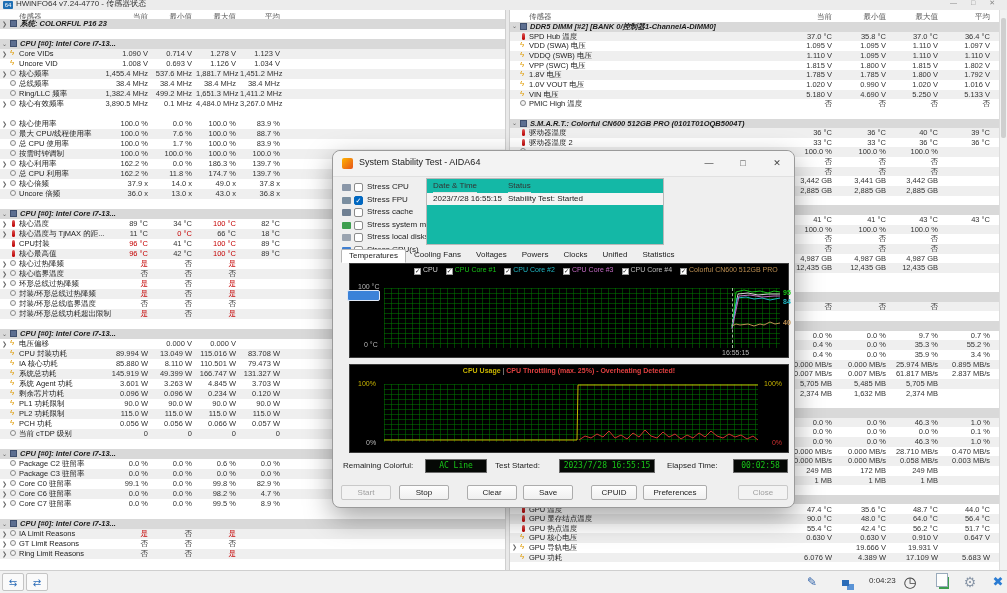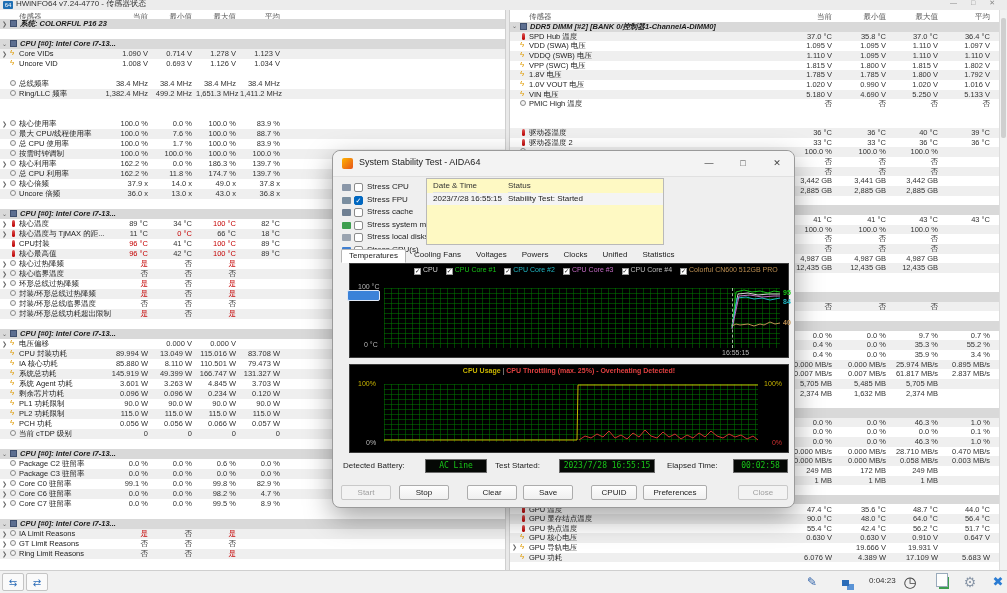--- a/index.html
+++ b/index.html
@@ -43,21 +43,21 @@
   .dlg-title{position:absolute;left:26px;top:6px;font-size:9px;color:#1a1a1a;}
   .dlg-ctrl{position:absolute;top:0;width:34px;height:25px;text-align:center;line-height:25px;font-size:9px;color:#444;}
   #dlg-min{right:68px;} #dlg-max{right:34px;} #dlg-close{right:0;border-radius:0 8px 0 0;}
   .stress{position:absolute;left:9px;top:31px;width:84px;}
   .stress-row{position:relative;height:12.6px;font-size:8px;color:#222;white-space:nowrap;overflow:hidden;}
   .stress-ico{position:absolute;left:0;top:2px;width:9px;height:7px;border-radius:1px;}
   .stress-box{position:absolute;left:12px;top:1px;width:9px;height:9px;border:1px solid #8b8b8b;
       background:#fff;box-sizing:border-box;border-radius:2px;}
   .stress-box.on{background:#0067c0;border-color:#0067c0;color:#fff;font-size:7px;line-height:7px;text-align:center;}
   .stress-lbl{position:absolute;left:25px;top:0;}
-  .logbox{position:absolute;left:93px;top:27px;width:236px;height:65px;background:#fef9c3;border:1px solid #b9b9b9;
+  .logbox{position:absolute;left:93px;top:27px;width:236px;height:65px;background:#14b8a6;border:1px solid #b9b9b9;
       font-size:8px;color:#222;}
   .logbox .lh{position:absolute;top:0;height:13px;line-height:13px;border-bottom:1px solid #e3e3e3;color:#333;}
   .logbox .lc1{left:6px;} .logbox .lc2{left:81px;}
   .logbox .lr{position:absolute;top:14px;left:0;right:0;height:12px;line-height:12px;background:#f4f4f4;}
   .logbox .lr span{position:absolute;}
   .tabs{position:absolute;left:8px;top:98px;height:14px;font-size:8px;color:#222;display:flex;}
   .tab{padding:1px 7px 2px 7px;margin-right:1px;}
   .tab.active{background:#fff;border:1px solid #b5b5b5;border-bottom:1px solid #fff;border-radius:2px 2px 0 0;}
   .chart{position:absolute;left:16px;width:440px;background:#000;border:1px solid #3a3a3a;box-sizing:border-box;}
   #temp-chart{top:112px;height:95px;}
@@ -128,35 +128,53 @@
       <span class="cell" style="left:240px;width:40px">1.123 V</span>
     </div>
     <div class="srow" style="top: 49px; height: 10px; line-height: 10px;">
       <span class="ic b" style="left:10px">ϟ</span>
       <span class="lbl" style="left:19px;width:130px">Uncore VID</span>
       <span class="cell" style="left:100px;width:48px">1.008 V</span>
       <span class="cell" style="left:152px;width:40px">0.693 V</span>
       <span class="cell" style="left:196px;width:40px">1.126 V</span>
       <span class="cell" style="left:240px;width:40px">1.034 V</span>
     </div>
+    <div class="srow alt" style="top: 59px; height: 10px; line-height: 10px;">
+      <span class="arr">❯</span>
+      <span class="ic d" style="left:10px"></span>
+      <span class="lbl" style="left:19px;width:130px">核心频率</span>
+      <span class="cell" style="left:100px;width:48px">1,455.4 MHz</span>
+      <span class="cell" style="left:152px;width:40px">537.6 MHz</span>
+      <span class="cell" style="left:196px;width:40px">1,881.7 MHz</span>
+      <span class="cell" style="left:240px;width:40px">1,451.2 MHz</span>
+    </div>
     <div class="srow" style="top: 69px; height: 10px; line-height: 10px;">
       <span class="ic d" style="left:10px"></span>
       <span class="lbl" style="left:19px;width:130px">总线频率</span>
       <span class="cell" style="left:100px;width:48px">38.4 MHz</span>
       <span class="cell" style="left:152px;width:40px">38.4 MHz</span>
       <span class="cell" style="left:196px;width:40px">38.4 MHz</span>
       <span class="cell" style="left:240px;width:40px">38.4 MHz</span>
     </div>
     <div class="srow alt" style="top: 79px; height: 10px; line-height: 10px;">
       <span class="ic d" style="left:10px"></span>
       <span class="lbl" style="left:19px;width:130px">Ring/LLC 频率</span>
       <span class="cell" style="left:100px;width:48px">1,382.4 MHz</span>
       <span class="cell" style="left:152px;width:40px">499.2 MHz</span>
       <span class="cell" style="left:196px;width:40px">1,651.3 MHz</span>
       <span class="cell" style="left:240px;width:40px">1,411.2 MHz</span>
+    </div>
+    <div class="srow" style="top: 89px; height: 10px; line-height: 10px;">
+      <span class="arr">❯</span>
+      <span class="ic d" style="left:10px"></span>
+      <span class="lbl" style="left:19px;width:130px">核心有效频率</span>
+      <span class="cell" style="left:100px;width:48px">3,890.5 MHz</span>
+      <span class="cell" style="left:152px;width:40px">0.1 MHz</span>
+      <span class="cell" style="left:196px;width:40px">4,484.0 MHz</span>
+      <span class="cell" style="left:240px;width:40px">3,267.0 MHz</span>
     </div>
     <div class="srow" style="top: 109px; height: 10px; line-height: 10px;">
       <span class="arr">❯</span>
       <span class="ic d" style="left:10px"></span>
       <span class="lbl" style="left:19px;width:130px">核心使用率</span>
       <span class="cell" style="left:100px;width:48px">100.0 %</span>
       <span class="cell" style="left:152px;width:40px">0.0 %</span>
       <span class="cell" style="left:196px;width:40px">100.0 %</span>
       <span class="cell" style="left:240px;width:40px">83.9 %</span>
     </div>
@@ -552,20 +570,25 @@
     </div>
     <div class="srow" style="top: 89.2px; height: 9.65px; line-height: 9.65px;">
       <span class="ic d" style="left:10px"></span>
       <span class="lbl" style="left:19px;width:220px">PMIC High 温度</span>
       <span class="cell" style="left:250px;width:72px">否</span>
       <span class="cell" style="left:330px;width:46px">否</span>
       <span class="cell" style="left:382px;width:46px">否</span>
       <span class="cell" style="left:434px;width:46px">否</span>
     </div>
     <div class="srow" style="top: 98.85px; height: 9.65px; line-height: 9.65px;"></div>
+    <div class="srow sect" style="top: 108.5px; height: 9.65px; line-height: 9.65px;">
+      <span class="arr">⌄</span>
+      <span class="ic chip" style="left:10px"></span>
+      <span class="lbl" style="left:20px">S.M.A.R.T.: Colorful CN600 512GB PRO (0101T01OQB5004T)</span>
+    </div>
     <div class="srow alt" style="top: 118.15px; height: 9.65px; line-height: 9.65px;">
       <span class="ic t" style="left:12px"></span>
       <span class="lbl" style="left:19px;width:220px">驱动器温度</span>
       <span class="cell" style="left:250px;width:72px">36 °C</span>
       <span class="cell" style="left:330px;width:46px">36 °C</span>
       <span class="cell" style="left:382px;width:46px">40 °C</span>
       <span class="cell" style="left:434px;width:46px">39 °C</span>
     </div>
     <div class="srow" style="top: 127.8px; height: 9.65px; line-height: 9.65px;">
       <span class="ic t" style="left:12px"></span>
@@ -971,21 +994,21 @@
     <span class="axislbl" style="right:6px;top:74px;color:#d03030;">0%</span>
     <div class="plot" style="left:34px;top:19px;width:374px;height:58px;">
       <svg id="usage-svg" width="374" height="58" viewBox="0 0 374 58" style="position:absolute;left:0;top:0;">
           <polyline points="0,56 193,56 194,1 374,1" fill="none" stroke="#c8b400" stroke-width="1"></polyline>
           <polyline points="195,56 201,52 207,54 213,50 219,53 225,47 231,54 237,51 243,55 249,49 255,53 261,46 267,52 273,54 279,48 285,53 291,50 297,55 303,51 309,54 315,49 321,53 327,47 333,52 339,54 345,50 351,53 357,51 363,55 369,52 374,56" fill="none" stroke="#d03030" stroke-width="1"></polyline>
         </svg>
     </div>
   </div>
 
   <div class="statusrow">
-    <span style="position:absolute;left:0;">Detected Battery:</span>
+    <span style="position:absolute;left:0;">Remaining Colorful:</span>
     <span class="lcd" style="left:82px;width:62px;">AC Line</span>
     <span style="position:absolute;left:152px;">Test Started:</span>
     <span class="lcd" style="left:216px;width:96px;">2023/7/28 16:55:15</span>
     <span style="position:absolute;left:324px;">Elapsed Time:</span>
     <span class="lcd" style="left:390px;width:55px;">00:02:58</span>
   </div>
 
   <div class="btnrow" id="dlg-buttons">
       <div class="dbtn disabled" style="left: 0px; width: 50px;">Start</div>
       <div class="dbtn" style="left: 58px; width: 50px;">Stop</div>

